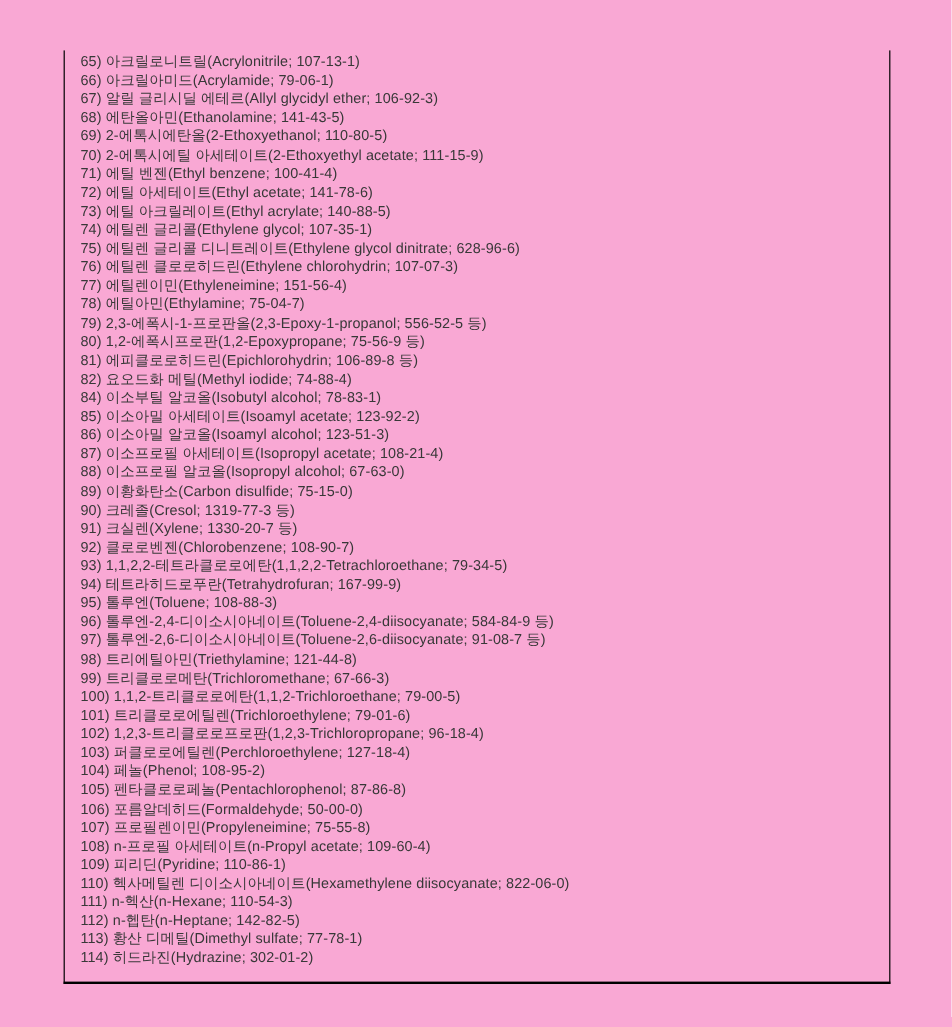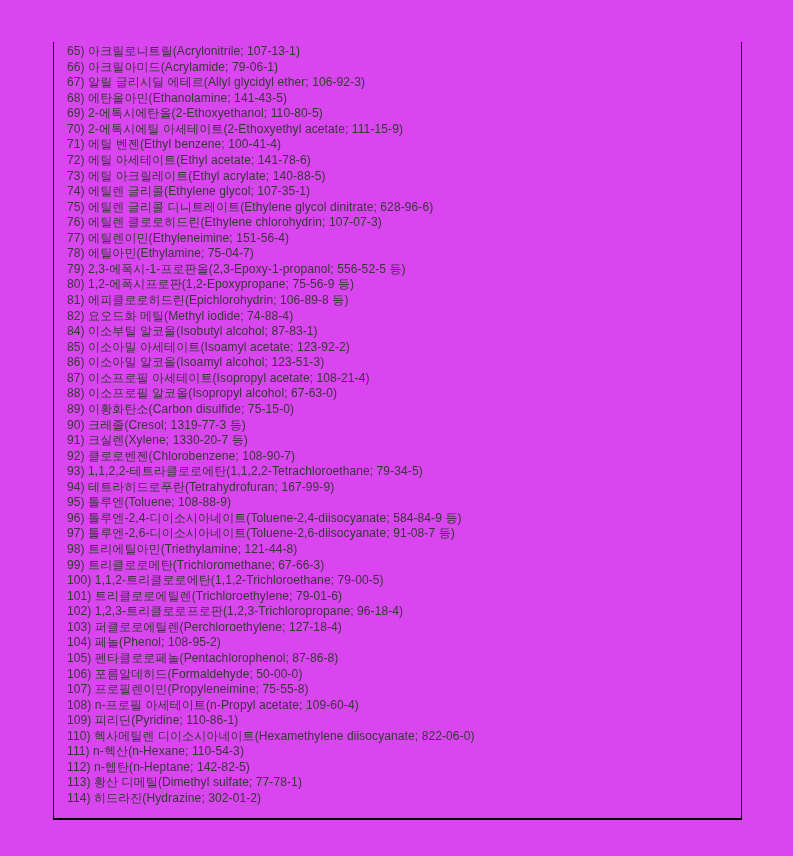--- a/index.html
+++ b/index.html
@@ -4,21 +4,21 @@
 <style>
   html, body {
     margin: 0;
     padding: 0;
     background: #ffffff;
   }
   .page {
     position: relative;
     width: 793px;
     height: 856px;
-    background: #d946ef;
+    background: #f9a8d4;
     overflow: hidden;
     font-family: "Liberation Sans", "DejaVu Sans", sans-serif;
   }
   .cell {
     position: absolute;
     left: 53px;
     top: 42px;
     width: 689px;
     height: 778px;
     box-sizing: border-box;
@@ -52,32 +52,32 @@
       <div class="row">73) 에틸 아크릴레이트(Ethyl acrylate; 140-88-5)</div>
       <div class="row">74) 에틸렌 글리콜(Ethylene glycol; 107-35-1)</div>
       <div class="row">75) 에틸렌 글리콜 디니트레이트(Ethylene glycol dinitrate; 628-96-6)</div>
       <div class="row">76) 에틸렌 클로로히드린(Ethylene chlorohydrin; 107-07-3)</div>
       <div class="row">77) 에틸렌이민(Ethyleneimine; 151-56-4)</div>
       <div class="row">78) 에틸아민(Ethylamine; 75-04-7)</div>
       <div class="row">79) 2,3-에폭시-1-프로판올(2,3-Epoxy-1-propanol; 556-52-5 등)</div>
       <div class="row">80) 1,2-에폭시프로판(1,2-Epoxypropane; 75-56-9 등)</div>
       <div class="row">81) 에피클로로히드린(Epichlorohydrin; 106-89-8 등)</div>
       <div class="row">82) 요오드화 메틸(Methyl iodide; 74-88-4)</div>
-      <div class="row">84) 이소부틸 알코올(Isobutyl alcohol; 87-83-1)</div>
+      <div class="row">84) 이소부틸 알코올(Isobutyl alcohol; 78-83-1)</div>
       <div class="row">85) 이소아밀 아세테이트(Isoamyl acetate; 123-92-2)</div>
       <div class="row">86) 이소아밀 알코올(Isoamyl alcohol; 123-51-3)</div>
       <div class="row">87) 이소프로필 아세테이트(Isopropyl acetate; 108-21-4)</div>
       <div class="row">88) 이소프로필 알코올(Isopropyl alcohol; 67-63-0)</div>
       <div class="row">89) 이황화탄소(Carbon disulfide; 75-15-0)</div>
       <div class="row">90) 크레졸(Cresol; 1319-77-3 등)</div>
       <div class="row">91) 크실렌(Xylene; 1330-20-7 등)</div>
       <div class="row">92) 클로로벤젠(Chlorobenzene; 108-90-7)</div>
       <div class="row">93) 1,1,2,2-테트라클로로에탄(1,1,2,2-Tetrachloroethane; 79-34-5)</div>
       <div class="row">94) 테트라히드로푸란(Tetrahydrofuran; 167-99-9)</div>
-      <div class="row">95) 톨루엔(Toluene; 108-88-9)</div>
+      <div class="row">95) 톨루엔(Toluene; 108-88-3)</div>
       <div class="row">96) 톨루엔-2,4-디이소시아네이트(Toluene-2,4-diisocyanate; 584-84-9 등)</div>
       <div class="row">97) 톨루엔-2,6-디이소시아네이트(Toluene-2,6-diisocyanate; 91-08-7 등)</div>
       <div class="row">98) 트리에틸아민(Triethylamine; 121-44-8)</div>
       <div class="row">99) 트리클로로메탄(Trichloromethane; 67-66-3)</div>
       <div class="row">100) 1,1,2-트리클로로에탄(1,1,2-Trichloroethane; 79-00-5)</div>
       <div class="row">101) 트리클로로에틸렌(Trichloroethylene; 79-01-6)</div>
       <div class="row">102) 1,2,3-트리클로로프로판(1,2,3-Trichloropropane; 96-18-4)</div>
       <div class="row">103) 퍼클로로에틸렌(Perchloroethylene; 127-18-4)</div>
       <div class="row">104) 페놀(Phenol; 108-95-2)</div>
       <div class="row">105) 펜타클로로페놀(Pentachlorophenol; 87-86-8)</div>

